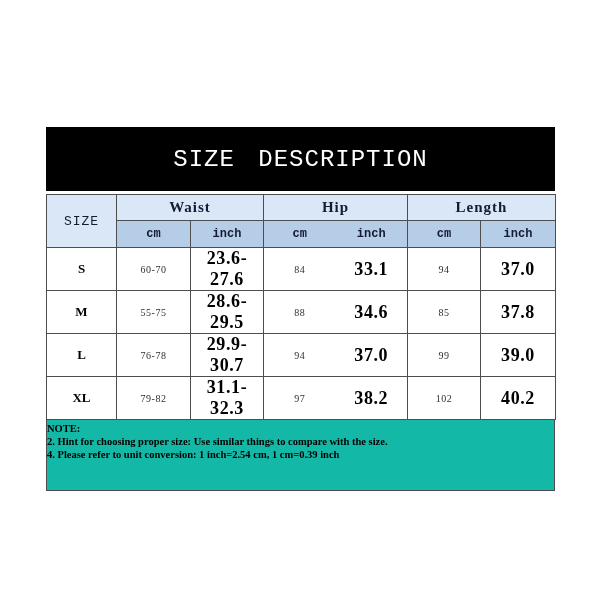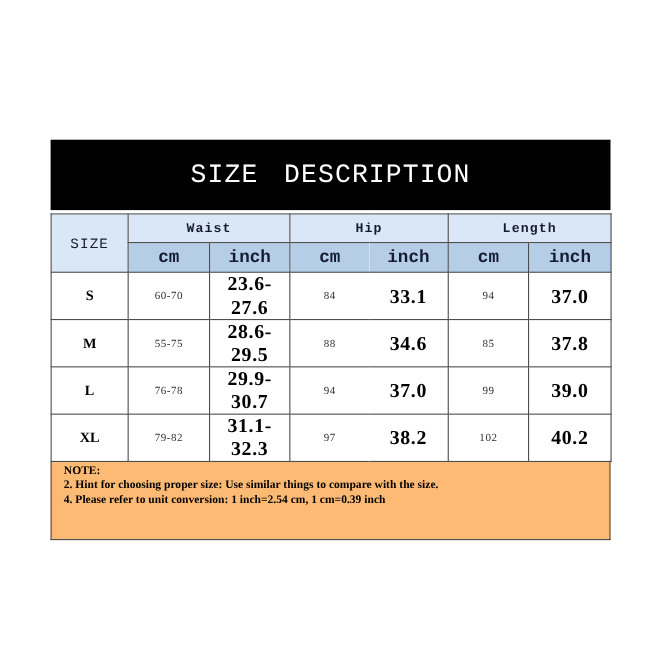--- a/index.html
+++ b/index.html
@@ -44,32 +44,32 @@
     text-align: center;
     vertical-align: middle;
     padding: 0;
     overflow: hidden;
   }
   tr.hrow1 td { height: 25px; }
   tr.hrow2 td { height: 26px; }
   tr.drow  td { height: 27px; background: #ffffff; }
   .hd1 {
     background: var(--header-light, #d9e7f6);
-    font-family: Liberation Mono, monospace;
-    font-weight: bold;
-    font-size: 12px;
+    font-family: Liberation Serif, serif;
+    font-weight: bold;
+    font-size: 15px;
     letter-spacing: 1px;
     color: var(--header-text, #141c33);
     margin-left: 28px;
   }
   .hd2 {
     background: var(--header-mid, #b5cde7);
     font-family: "Liberation Mono", monospace;
     font-weight: bold;
-    font-size: 16px;
+    font-size: 12px;
     color: var(--header-text, #141c33);
   }
   .size-hd {
     background: var(--header-light, #d9e7f6);
     font-family: "Liberation Mono", monospace;
     font-weight: normal;
     font-size: 13px;
     letter-spacing: 1px;
     color: var(--header-text, #141c33);
   }
@@ -94,23 +94,23 @@
   }
   
   .nodiv-l { border-right: hidden !important; }
   .nodiv-r { border-left: hidden !important; }
   .note-box {
     box-sizing: border-box;
     width: 509px;
     height: 71px;
     border: 1px solid var(--border, #4d4d4d);
     border-top: none;
-    padding: 2px 11px;
+    padding: 2px 0;
     overflow: hidden;
-    background: #fdba74;
+    background: #14b8a6;
   }
   .note-box div {
     font-family: "Liberation Serif", serif;
     font-weight: bold;
     font-size: 10.5px;
     line-height: 13px;
     color: #000000;
     white-space: nowrap;
   }
 </style>

